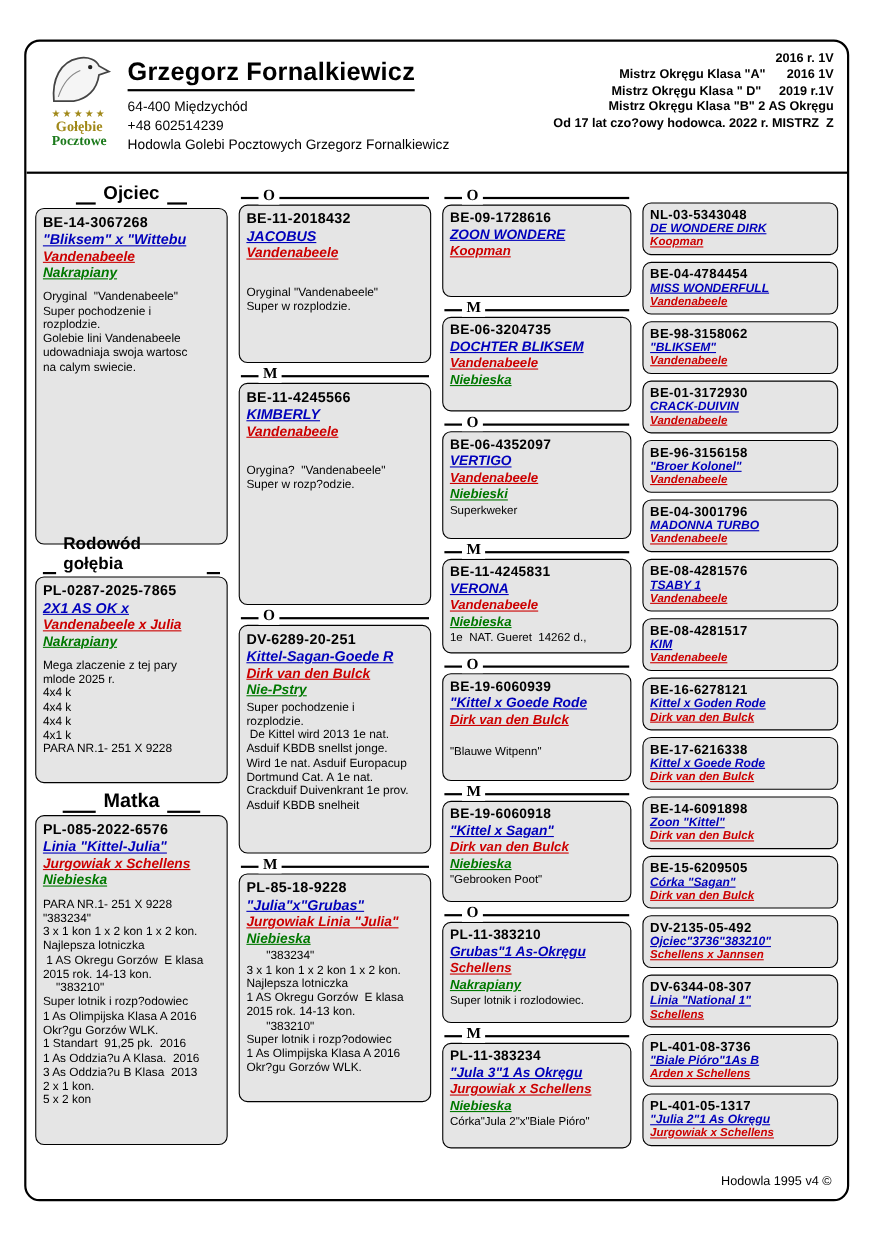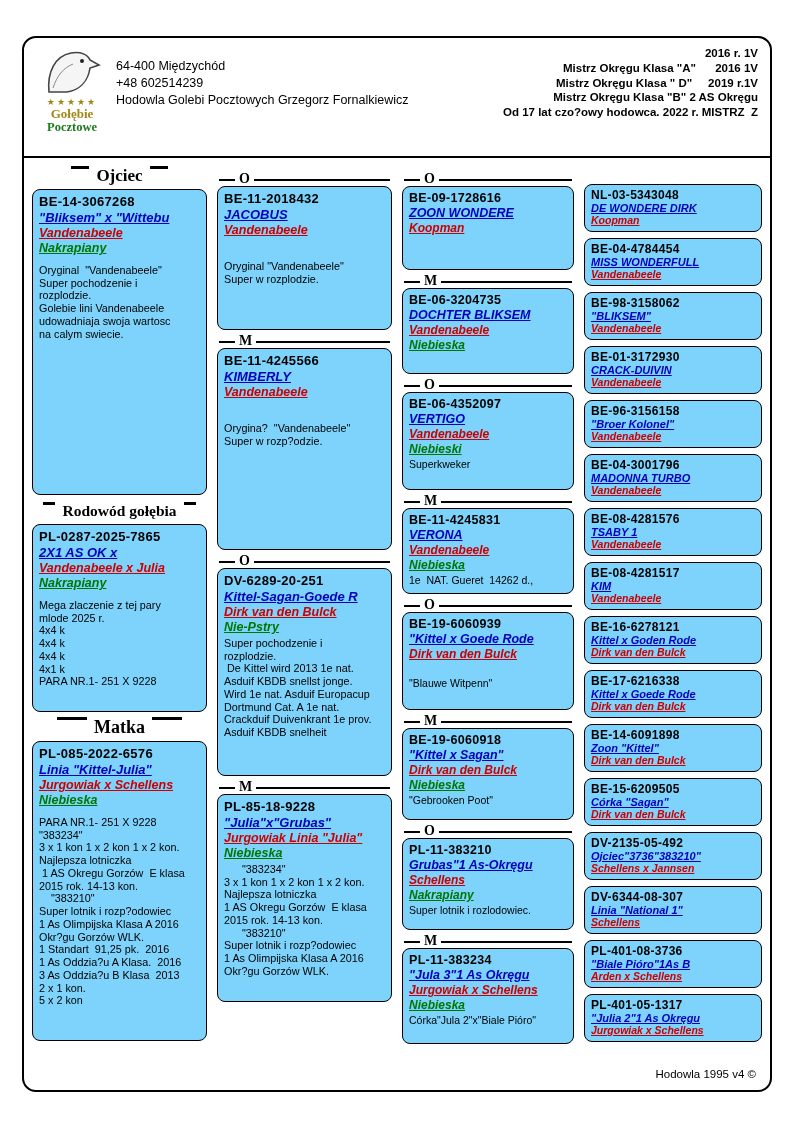--- a/index.html
+++ b/index.html
@@ -23,34 +23,34 @@
          font-size:11.5px; font-weight:bold; line-height:14.8px; }
   .ach div { white-space:pre; }
 
   
   .main { display:flex; gap:10px; padding:8px 8px 0 8px; }
   .col1 { width:175px; }
   .col2 { width:175px; }
   .col3 { width:172px; }
   .col4 { width:178px; }
 
-  .sechead { display:flex; align-items:flex-start; justify-content:center; height:20px;
-             font-family:Liberation Serif, serif; font-weight:bold; font-size:17px; }
+  .sechead { display:flex; align-items:flex-end; justify-content:center; height:20px;
+             font-family:Liberation Sans, sans-serif; font-weight:bold; font-size:17px; }
   .sechead::before, .sechead::after { content:""; height:2.5px; background:#000; width:18px; margin:0 7px; }
   .sechead.small { font-size:15.5px; }
   .sechead.small::before, .sechead.small::after { width:12px; }
   .sechead.big { font-size:18px; height:22px; }
   .sechead.big::before, .sechead.big::after { width:30px; }
 
   .marker { position:relative; height:14px; }
   .marker::before { content:""; position:absolute; left:2px; right:2px; top:7px; height:2px; background:#000; }
   .mletter { position:absolute; left:18px; top:-1px; background:#fff; padding:0 4px;
              font-family:"Liberation Serif", serif; font-weight:bold; font-size:14px; line-height:15px; }
 
-  .pbox { border:1.6px solid #000; border-radius:8px; padding:4px 6px; overflow:hidden; background:#7dd3fc; }
+  .pbox { border:1.6px solid #000; border-radius:8px; padding:4px 6px; overflow:hidden; background:#e5e5e5; }
   .ring    { font-weight:bold; font-size:13px; letter-spacing:0.3px; }
   .pname   { font-size:13px;   font-weight:bold; font-style:italic; text-decoration:underline; color:#0000bb; margin-top:1px; }
   .pbreeder{ font-size:12.5px; font-weight:bold; font-style:italic; text-decoration:underline; color:#cc0000; margin-top:1px; }
   .pcolor  { font-size:12.5px; font-weight:bold; font-style:italic; text-decoration:underline; color:#007800; margin-top:1px; }
   .pcolor:empty { height:13px; }
   .pnotes  { font-size:10.8px; line-height:1.18; margin-top:9px; white-space:pre-wrap; }
 
   .col3 .ring { font-size:12.5px; }
   .col3 .pname { font-size:12.5px; }
   .col3 .pbreeder, .col3 .pcolor { font-size:12px; }
@@ -78,20 +78,21 @@
         <path d="M6 44 C4 24 12 8 28 5 C38 3 45 7 47 12 L56 17 L47 20 C45 34 36 42 24 44 Z" fill="#f5f5f5" stroke="#444" stroke-width="1.6"></path>
         <circle cx="39" cy="13" r="2" fill="#222"></circle>
         <path d="M10 40 C14 28 20 20 30 16" fill="none" stroke="#888" stroke-width="1"></path>
       </svg>
       <span class="stars">★★★★★</span>
       <span class="w1">Gołębie</span>
       <span class="w2">Pocztowe</span>
     </div>
 
     <div class="breeder">
+      <h1>Grzegorz Fornalkiewicz</h1>
       <div class="detail">
         <div>64-400 Międzychód</div>
         <div>+48 602514239</div>
         <div>Hodowla Golebi Pocztowych Grzegorz Fornalkiewicz</div>
       </div>
     </div>
 
     <div class="ach">
       <div>2016 r. 1V</div>
       <div>Mistrz Okręgu Klasa "A"      2016 1V</div>

